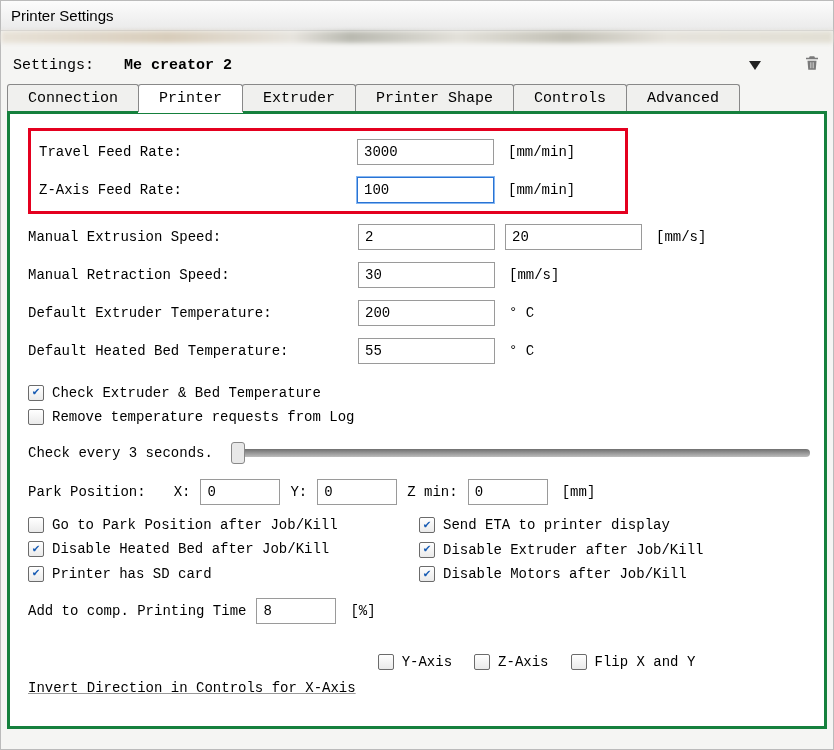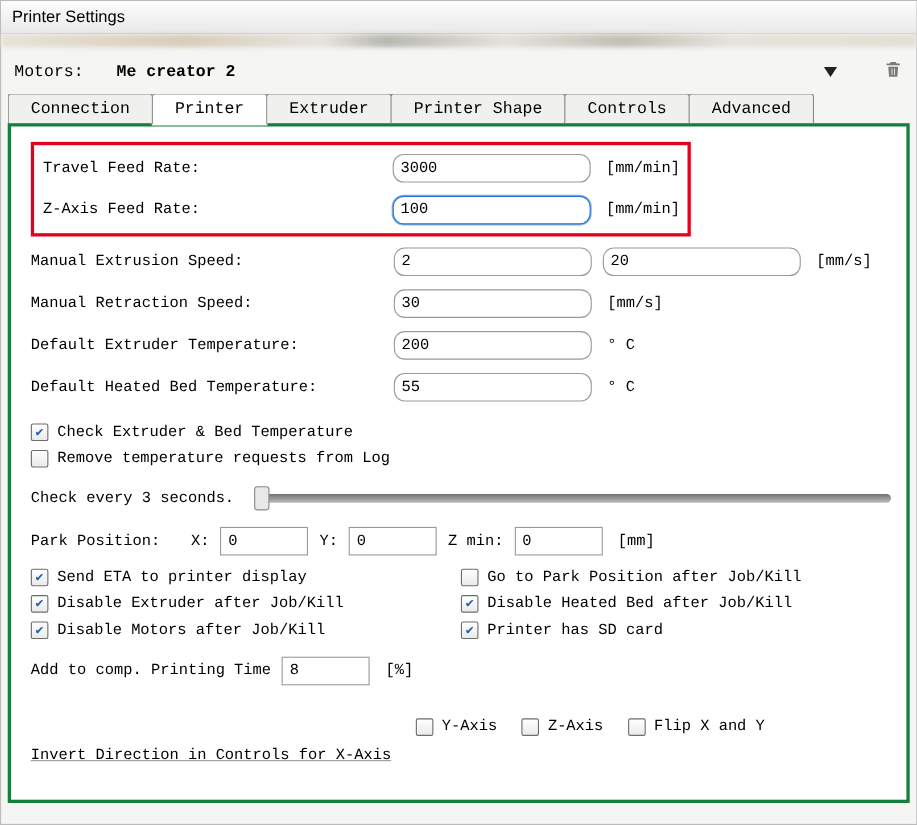--- a/index.html
+++ b/index.html
@@ -104,21 +104,21 @@
 .redbox .rowlabel { width: 308px; }
 input.field {
   font-family: inherit;
   font-size: 14px;
   padding: 3px 6px;
   border: 1px solid #9a9a9a;
   background: #fff;
   height: 26px;
 }
 input.field.focus { border: 1px solid #2a73d3; box-shadow: 0 0 0 1px #86b7f2; }
-.w170 { width: 180px; border-radius: 10px; }
+.w170 { width: 137px; }
 .w80  { width: 80px; }
 .unit { margin-left: 4px; }
 .cb {
   display: inline-flex;
   align-items: flex-end;
   gap: 8px;
   margin-bottom: 8px;
 }
 .cbbox {
   width: 16px; height: 16px;
@@ -163,21 +163,21 @@
 .small-gap { margin-right: 18px; }
 </style>
 </head>
 <body>
 
 <div class="window">
   <div class="titlebar">Printer Settings</div>
   <div class="blurback"></div>
 
   <div class="topsection">
-    <label>Motors:</label>
+    <label>Settings:</label>
     <div class="printer-select">
       <span class="sel">Me creator 2</span>
       <span class="caret"></span>
     </div>
     <span class="trash">
       <svg viewBox="0 0 24 24">
         <path fill="#7a7a7a" d="M9 3h6l1 2h4v2H4V5h4l1-2zm-3 6h12l-1 12H7L6 9zm4 2v8h1v-8h-1zm3 0v8h1v-8h-1z"></path>
       </svg>
     </span>
   </div>
@@ -256,44 +256,44 @@
       <span>Y:</span>
       <input class="field w80" value="0" style="">
       <span>Z min:</span>
       <input class="field w80" value="0" style="">
       <span class="unit">[mm]</span>
     </div>
 
     <div class="cols2">
       <div>
         <div class="cb">
-          <span class="cbbox checked"></span>
-          <span>Send ETA to printer display</span>
-        </div><br>
-        <div class="cb">
-          <span class="cbbox checked"></span>
-          <span>Disable Extruder after Job/Kill</span>
-        </div><br>
-        <div class="cb">
-          <span class="cbbox checked"></span>
-          <span>Disable Motors after Job/Kill</span>
-        </div>
-      </div>
-      <div>
-        <div class="cb">
           <span class="cbbox"></span>
           <span>Go to Park Position after Job/Kill</span>
         </div><br>
         <div class="cb">
           <span class="cbbox checked"></span>
           <span>Disable Heated Bed after Job/Kill</span>
         </div><br>
         <div class="cb">
           <span class="cbbox checked"></span>
           <span>Printer has SD card</span>
+        </div>
+      </div>
+      <div>
+        <div class="cb">
+          <span class="cbbox checked"></span>
+          <span>Send ETA to printer display</span>
+        </div><br>
+        <div class="cb">
+          <span class="cbbox checked"></span>
+          <span>Disable Extruder after Job/Kill</span>
+        </div><br>
+        <div class="cb">
+          <span class="cbbox checked"></span>
+          <span>Disable Motors after Job/Kill</span>
         </div>
       </div>
     </div>
 
     <div class="row" style="margin-top:8px">
       <span>Add to comp. Printing Time</span>
       <input class="field w80" value="8" style="">
       <span class="unit">[%]</span>
     </div>
 

